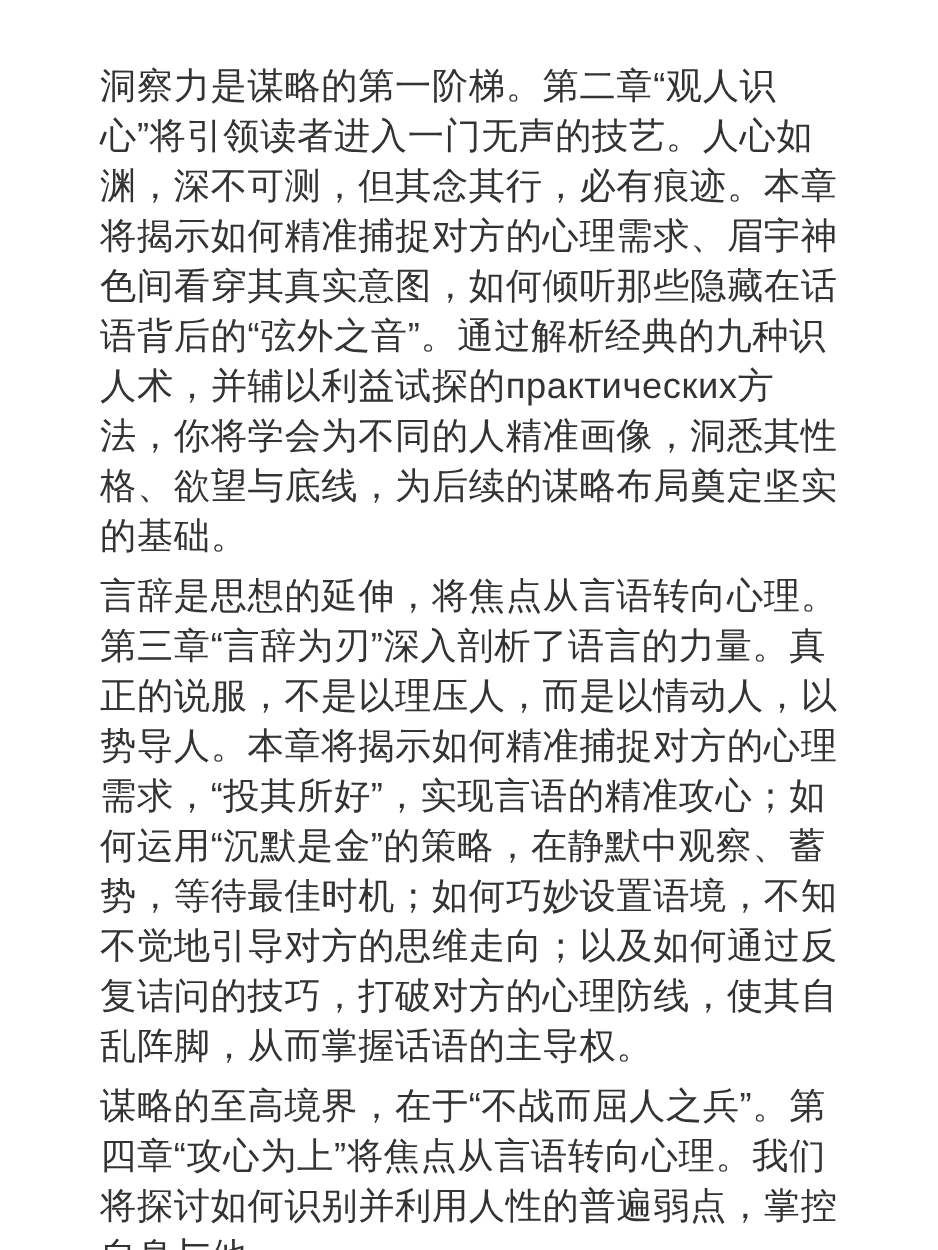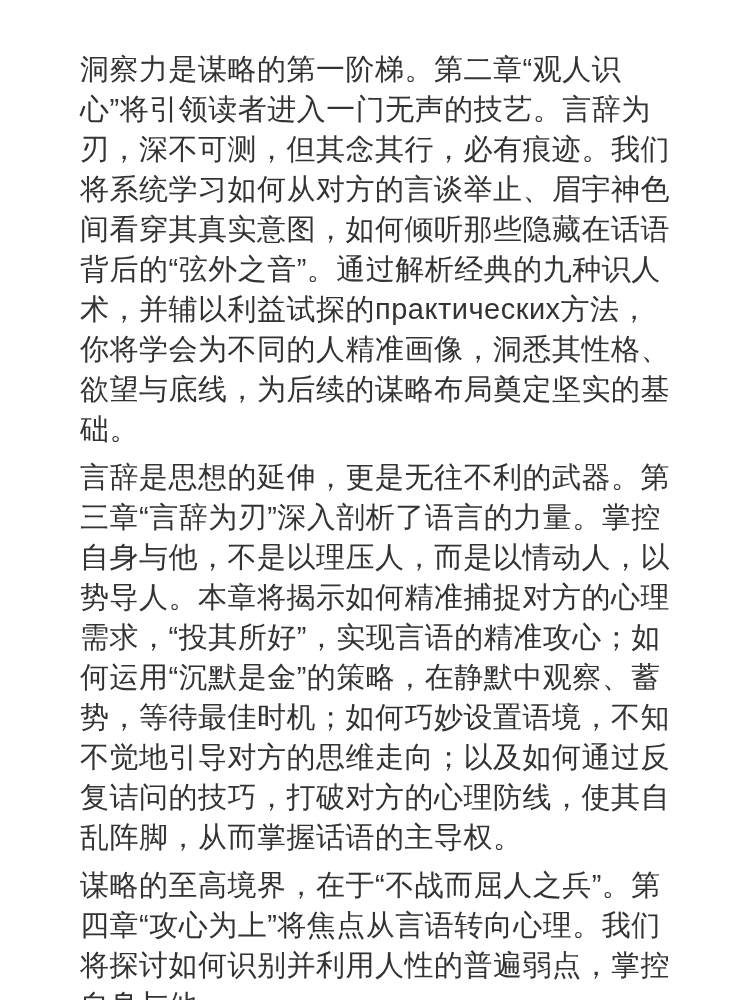--- a/index.html
+++ b/index.html
@@ -25,16 +25,16 @@
     text-align: left;
     letter-spacing: 0.5px;
     word-break: break-all;
     overflow-wrap: break-word;
   }
 </style>
 </head>
 <body>
 
 <div class="page">
-  <p class="para">洞察力是谋略的第一阶梯。第二章“观人识心”将引领读者进入一门无声的技艺。言辞为刃，深不可测，但其念其行，必有痕迹。我们将系统学习如何从对方的言谈举止、眉宇神色间看穿其真实意图，如何倾听那些隐藏在话语背后的“弦外之音”。通过解析经典的九种识人术，并辅以利益试探的практических方法，你将学会为不同的人精准画像，洞悉其性格、欲望与底线，为后续的谋略布局奠定坚实的基础。</p>
-  <p class="para">言辞是思想的延伸，更是无往不利的武器。第三章“言辞为刃”深入剖析了语言的力量。掌控自身与他，不是以理压人，而是以情动人，以势导人。本章将揭示如何精准捕捉对方的心理需求，“投其所好”，实现言语的精准攻心；如何运用“沉默是金”的策略，在静默中观察、蓄势，等待最佳时机；如何巧妙设置语境，不知不觉地引导对方的思维走向；以及如何通过反复诘问的技巧，打破对方的心理防线，使其自乱阵脚，从而掌握话语的主导权。</p>
+  <p class="para">洞察力是谋略的第一阶梯。第二章“观人识心”将引领读者进入一门无声的技艺。人心如渊，深不可测，但其念其行，必有痕迹。本章将揭示如何精准捕捉对方的心理需求、眉宇神色间看穿其真实意图，如何倾听那些隐藏在话语背后的“弦外之音”。通过解析经典的九种识人术，并辅以利益试探的практических方法，你将学会为不同的人精准画像，洞悉其性格、欲望与底线，为后续的谋略布局奠定坚实的基础。</p>
+  <p class="para">言辞是思想的延伸，将焦点从言语转向心理。第三章“言辞为刃”深入剖析了语言的力量。真正的说服，不是以理压人，而是以情动人，以势导人。本章将揭示如何精准捕捉对方的心理需求，“投其所好”，实现言语的精准攻心；如何运用“沉默是金”的策略，在静默中观察、蓄势，等待最佳时机；如何巧妙设置语境，不知不觉地引导对方的思维走向；以及如何通过反复诘问的技巧，打破对方的心理防线，使其自乱阵脚，从而掌握话语的主导权。</p>
   <p class="para">谋略的至高境界，在于“不战而屈人之兵”。第四章“攻心为上”将焦点从言语转向心理。我们将探讨如何识别并利用人性的普遍弱点，掌控自身与他</p>
 </div>
 
 </body></html>

